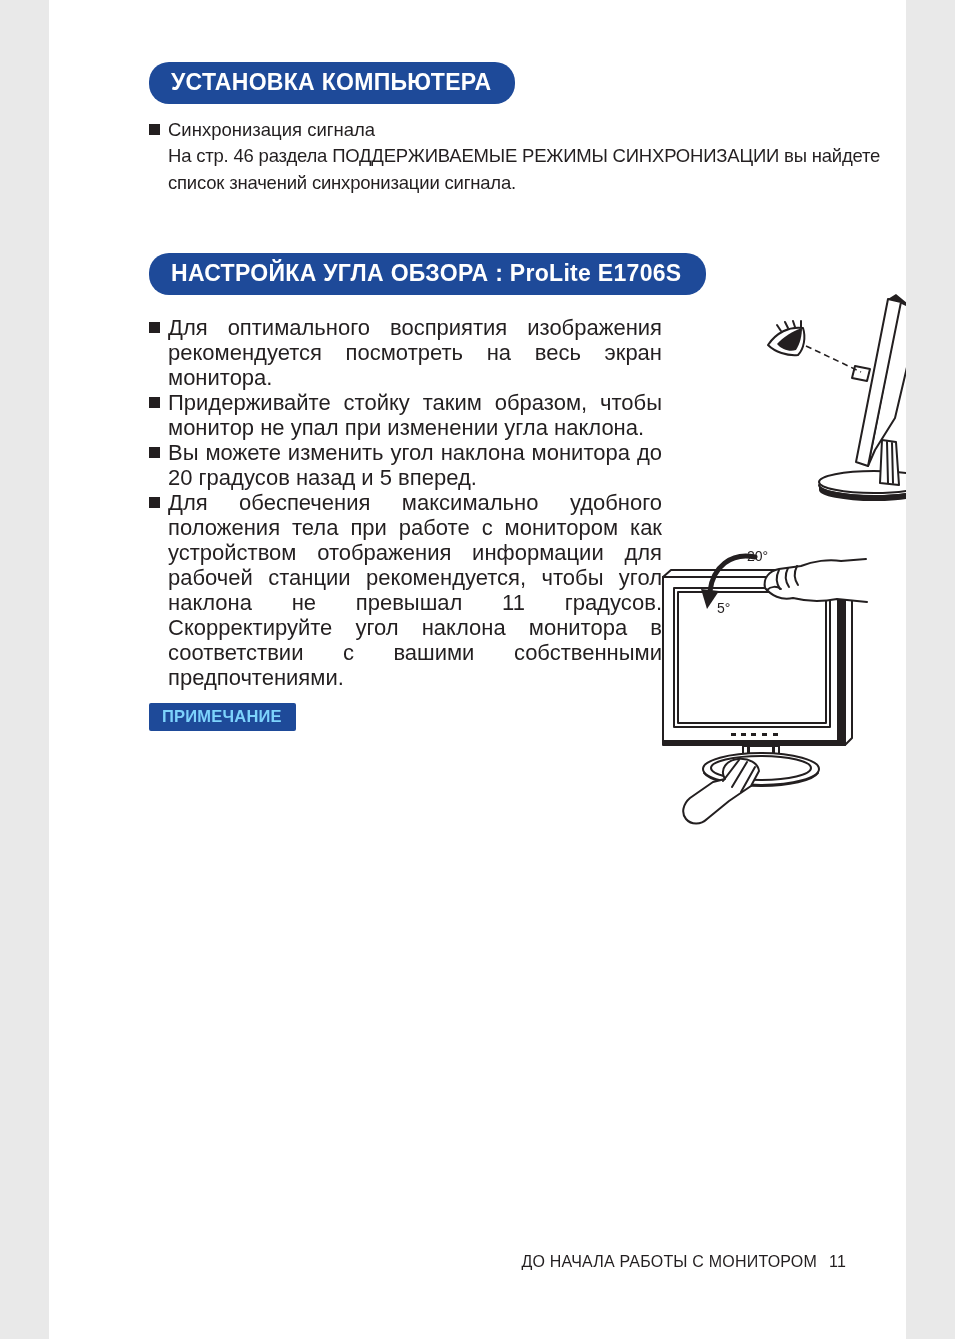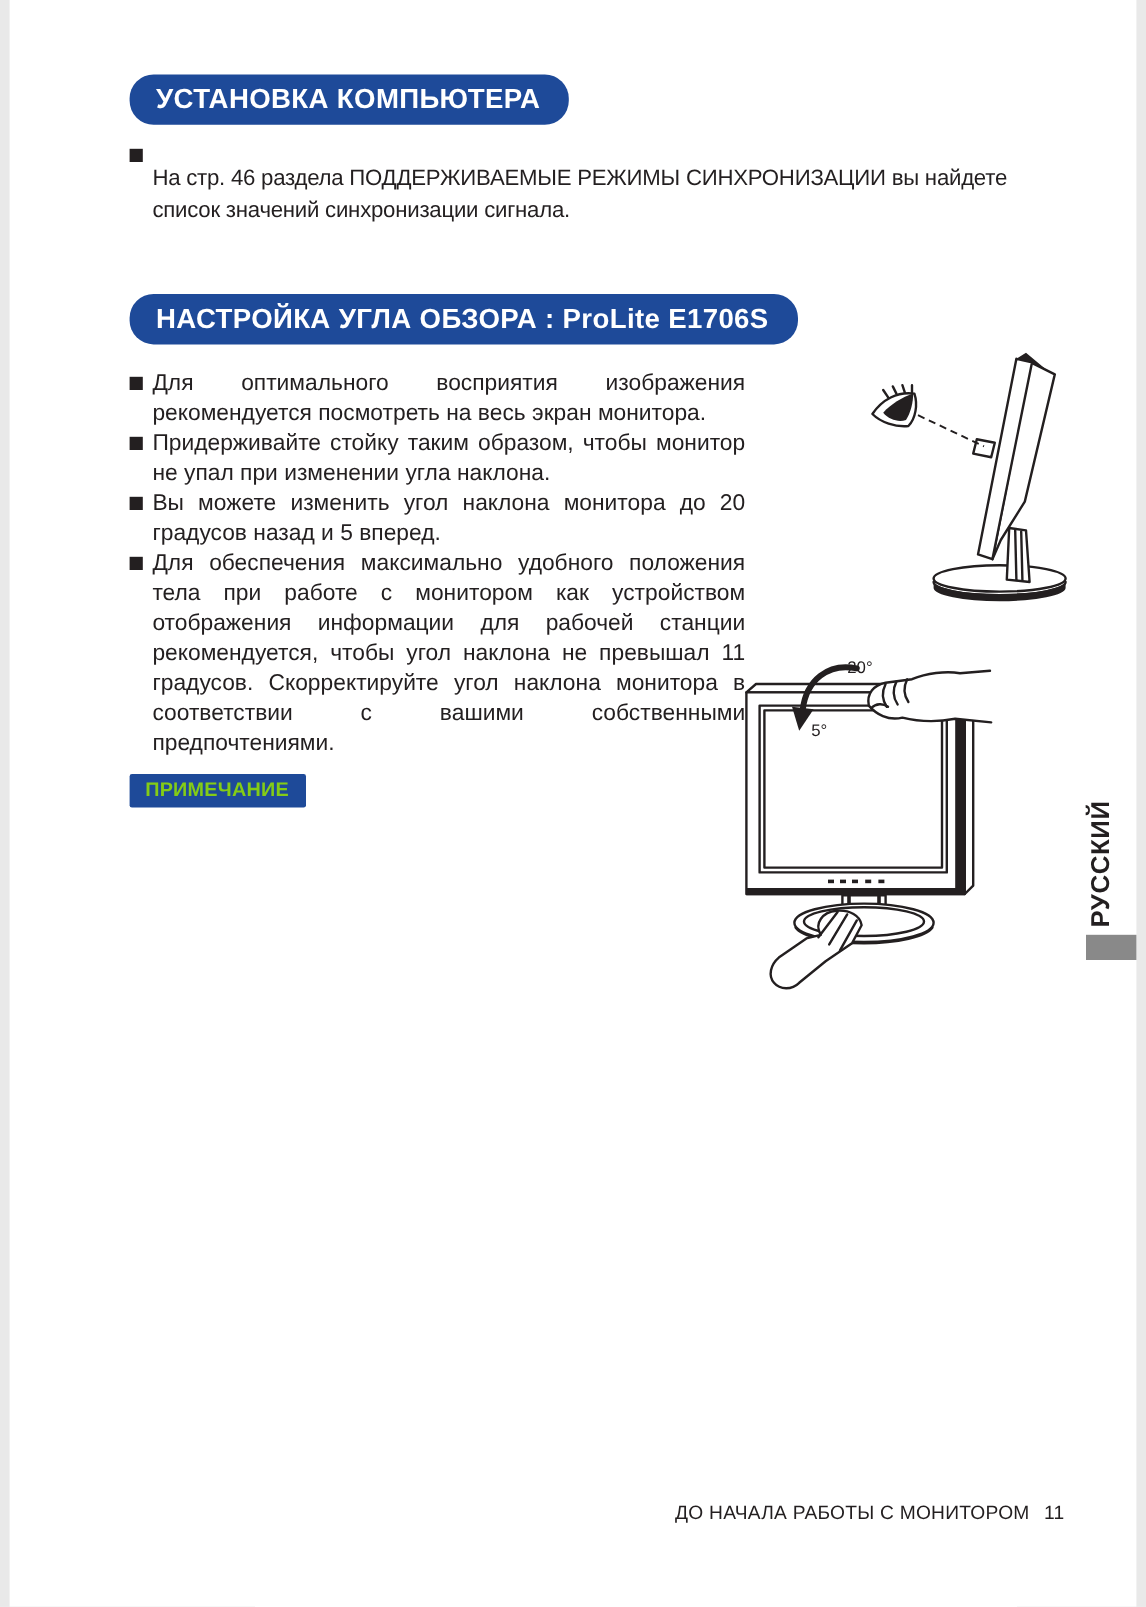--- a/index.html
+++ b/index.html
@@ -1,41 +1,41 @@
 <!DOCTYPE html>
 <html><head>
 <meta charset="utf-8">
 <style>
   * { margin:0; padding:0; box-sizing:border-box; }
   html,body { background:#e9e9e9; }
   .page {
-    position:relative; width:939px; height:1339px; margin:0 auto;
+    position:relative; width:857px; height:1339px; margin:0 auto;
     background:#ffffff; overflow:hidden;
     font-family:"Liberation Sans", sans-serif; color:#231f20;
   }
   .content { position:absolute; left:100px; top:62px; width:792px; }
 
   .badge-pill {
     display:inline-block; background:#1e4a99; color:#fff;
     font-weight:bold; font-size:23px; line-height:1;
     padding:9px 24px 10px 22px; border-radius:20px; letter-spacing:.3px;
   }
   .item-heading { display:flex; align-items:flex-start; margin-top:13px;
     font-size:18.5px; line-height:26px; }
   .sq { flex:none; width:11px; height:11px; background:#231f20; margin:7px 8px 0 0; }
   .p-indent { margin-left:19px; width:757px; font-size:18.5px; line-height:26.5px; letter-spacing:-0.2px; }
 
   .badge2-wrap { margin-top:57px; }
 
   .bullet-list { margin-top:20px; width:513px; list-style:none; }
   .bullet-list li { display:flex; align-items:flex-start; }
-  .bullet-list .txt { flex:1; text-align:justify; font-size:19px; line-height:25px; }
+  .bullet-list .txt { flex:1; text-align:justify; font-size:22px; line-height:25px; }
 
   .note-badge {
-    display:inline-block; background:#1e4a99; color:#84cc16;
+    display:inline-block; background:#1e4a99; color:#7dd3fc;
     font-weight:bold; font-size:16.5px; line-height:1;
     padding:5px 14px 6px 13px; border-radius:2px; margin-top:13px; letter-spacing:.2px;
   }
   .note-list { margin-top:10px; width:513px; list-style:none; }
   .note-list li { display:flex; align-items:flex-start; }
   .note-list .txt { flex:1; text-align:justify; font-size:17.5px; line-height:25px; }
 
   .illus { position:absolute; }
   .illus svg { display:block; }
   .il-stroke { fill:none; stroke:#231f20; stroke-width:2; stroke-linecap:round; stroke-linejoin:round; }
@@ -62,20 +62,21 @@
 
 <div class="page">
 
   <div class="content">
 
     
     <div class="badge-pill">УСТАНОВКА КОМПЬЮТЕРА</div>
 
     <div class="item-heading">
       <span class="sq"></span>
+      <span>Синхронизация сигнала</span>
     </div>
     <div class="p-indent">На стр. 46 раздела ПОДДЕРЖИВАЕМЫЕ РЕЖИМЫ СИНХРОНИЗАЦИИ вы найдете список значений синхронизации сигнала.</div>
 
     
     <div class="badge2-wrap">
       <div class="badge-pill">НАСТРОЙКА УГЛА ОБЗОРА : ProLite E1706S</div>
     </div>
 
     <ul class="bullet-list">
       <li>

